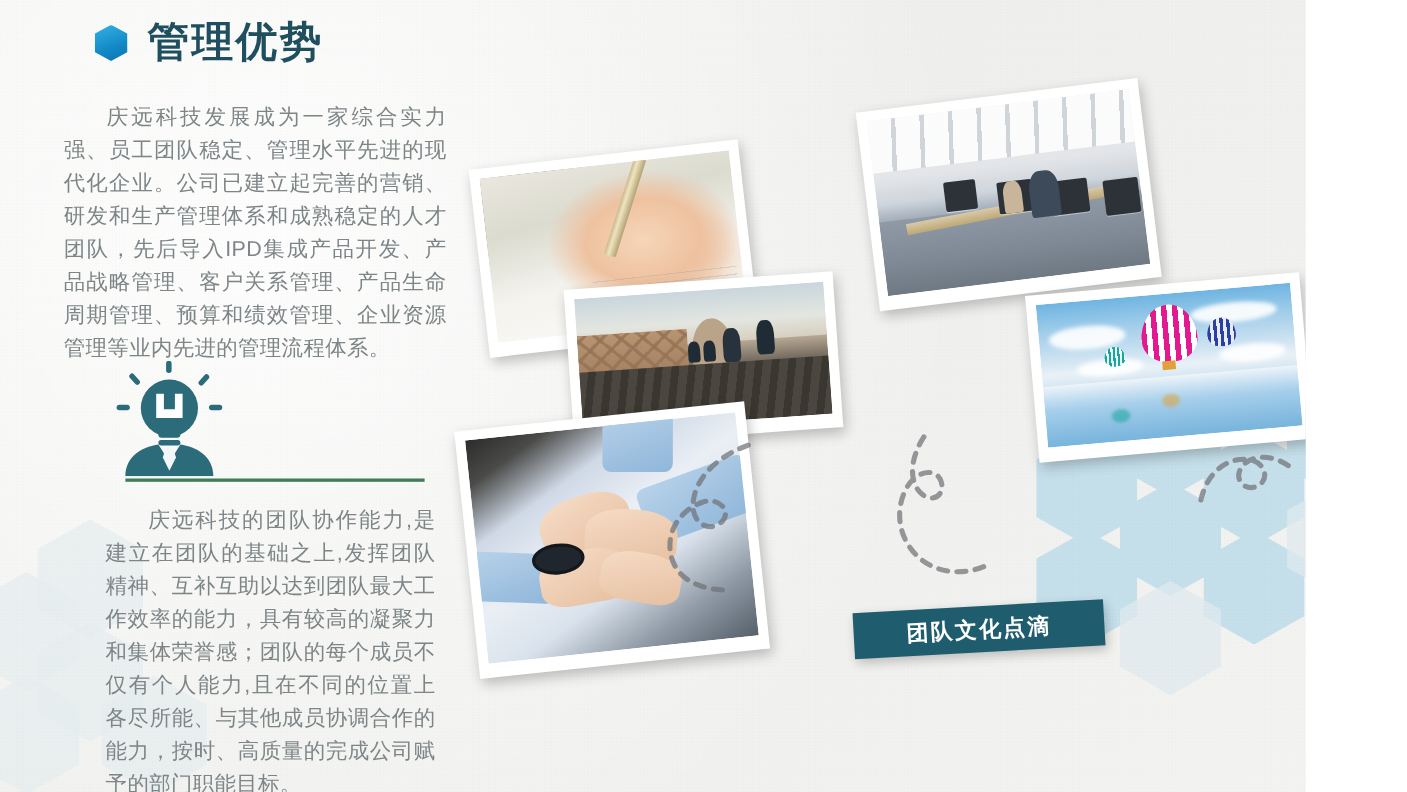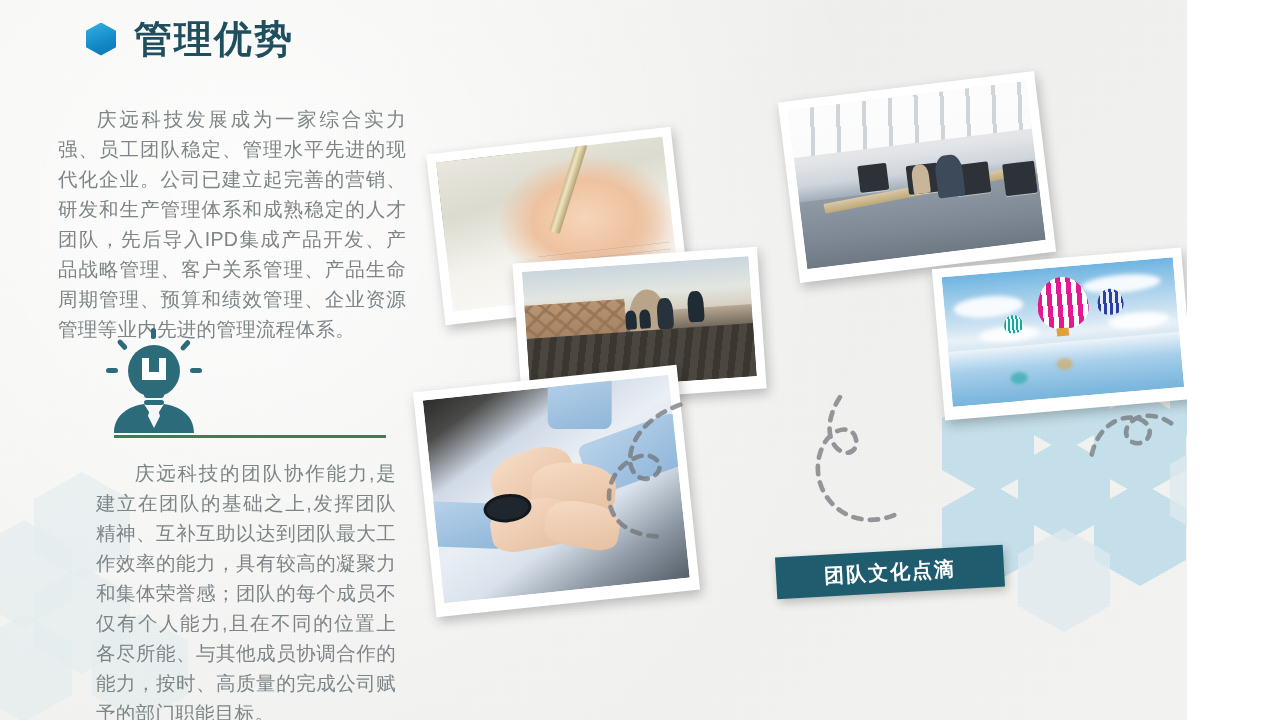--- a/index.html
+++ b/index.html
@@ -68,21 +68,21 @@
     position: absolute;
     color: #7d8587;
     font-size: 19.5px;
     line-height: 30px;
     letter-spacing: .3px;
     text-align: justify;
     text-justify: inter-ideograph;
   }
   .para-1 {
     left: 58px;
-    top: 104px;
+    top: 92px;
     width: 348px;
     text-indent: 2em;
   }
   .para-2 {
     left: 96px;
     top: 458px;
     width: 300px;
     text-indent: 2em;
   }
 

